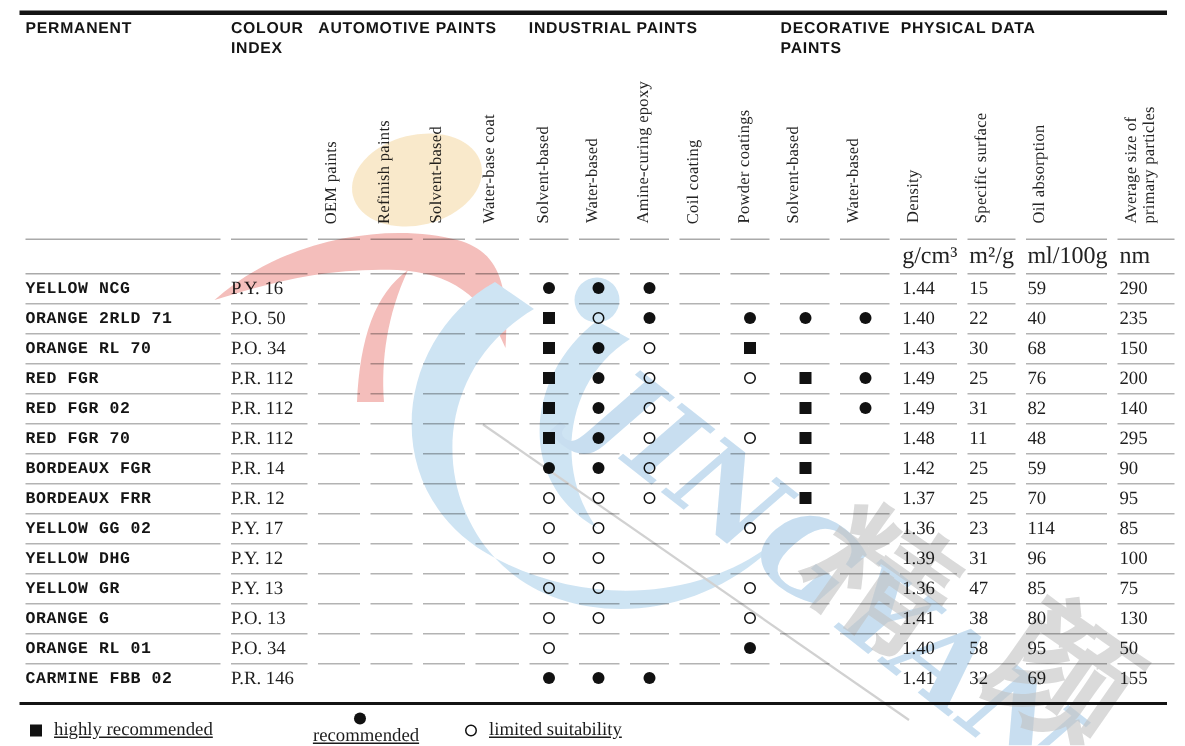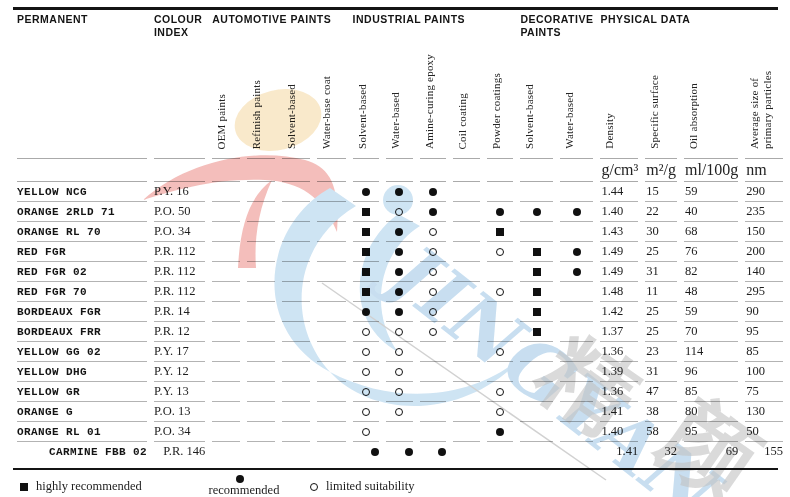--- a/index.html
+++ b/index.html
@@ -30,33 +30,33 @@
     display:inline-block;writing-mode:vertical-rl;transform:rotate(180deg);
     font-family:"Liberation Serif",serif;font-size:11px;line-height:12.5px;
     max-height:102px;white-space:normal;letter-spacing:.2px;color:#222;
   }
   th.unit{
     height:17px;font-family:"Liberation Serif",serif;font-size:16px;
     color:#222;padding:2px 0 2px 1px;white-space:nowrap;
   }
 
   tbody td{height:19px;border-bottom:1px solid #b3b3b3;}
-  tbody tr:last-child td{border-bottom:none;text-align:right;}
+  tbody tr:last-child td{border-bottom:none;}
   td.c-name{font-size:11px;font-weight:bold;letter-spacing:.4px;white-space:nowrap;color:#141414;font-family:Liberation Mono, monospace;}
   td.c-idx,td.c-phys{font-family:"Liberation Serif",serif;font-size:12.5px;color:#1d1d1d;white-space:nowrap;}
   td.c-phys{padding-left:1px;}
   td.c-sym{text-align:center;}
 
   .sym{display:inline-block;vertical-align:middle;}
   .sym-H{width:8px;height:8px;background:#111;}
   .sym-R{width:8px;height:8px;background:#111;border-radius:50%;}
   .sym-L{width:6px;height:6px;background:#fff;border:1.4px solid #111;border-radius:50%;}
 
   .legend{position:absolute;left:20px;top:475px;display:flex;align-items:center;}
-  .leg-item{display:flex;align-items:center;font-family:"Liberation Serif",serif;font-size:12.5px;color:#1d1d1d;}
+  .leg-item{display:flex;align-items:center;font-family:"Liberation Serif",serif;font-size:12.5px;color:#1d1d1d;text-decoration:underline;}
   .leg-item .sym{margin-right:8px;}
   .leg-item:nth-child(1){width:158px;}
   .leg-item:nth-child(2){width:132px;flex-direction:column;}
 
   .watermark{position:absolute;inset:0;pointer-events:none;mix-blend-mode:multiply;opacity:.85;z-index:5;}
   .wm-en{
     position:absolute;left:428px;top:228px;transform:rotate(38deg);transform-origin:left top;
     font-family:"DejaVu Serif",serif;font-style:italic;font-weight:bold;
     font-size:76px;letter-spacing:1px;color:#bed9ee;white-space:nowrap;
   }

